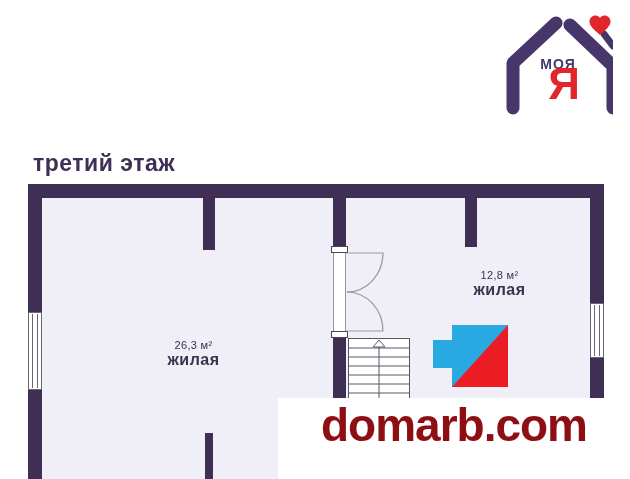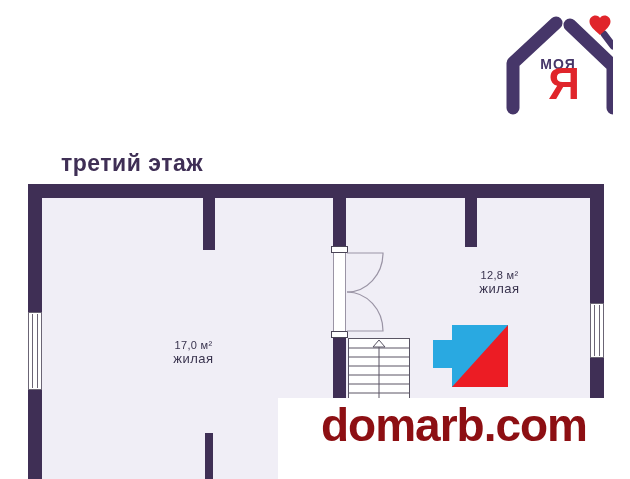--- a/index.html
+++ b/index.html
@@ -17,37 +17,37 @@
   
   .brand-logo{position:absolute;left:500px;top:10px;width:125px;height:105px;}
   .brand-logo svg{position:absolute;left:0;top:0;}
   .brand-moya{position:absolute;left:0;top:46px;width:116px;text-align:center;
     font-size:14px;font-weight:bold;letter-spacing:1px;color:var(--brand-purple);}
   .brand-ya{position:absolute;left:0;top:52px;width:128px;text-align:center;
     font-size:44px;font-weight:bold;color:var(--brand-red);line-height:44px;}
 
   
   .floor-title{position:absolute;left:33px;top:150px;font-size:23px;font-weight:bold;
-    color:var(--wall);letter-spacing:.5px;margin-left:28px;}
+    color:var(--wall);letter-spacing:.5px;}
 
   
   .plan{position:absolute;left:28px;top:184px;width:576px;height:295px;background:var(--floor);}
   .wall{position:absolute;background:var(--wall);}
   .window{position:absolute;background:#fff;border:1px solid #6b6575;}
   .window .glass{position:absolute;left:3px;right:3px;top:1px;bottom:1px;
     border-left:1px solid #6b6575;border-right:1px solid #6b6575;}
   .door-frame{position:absolute;background:#fff;border:1px solid #4a4456;}
   .door-opening{position:absolute;background:#fff;border-left:1px solid #9a94a5;border-right:1px solid #9a94a5;}
   .door-swing{position:absolute;}
   .stairs{position:absolute;background:#fff;border:1px solid var(--line);}
   .agency-mark{position:absolute;}
 
   .room-label{position:absolute;text-align:center;color:#39334e;}
   .room-label .area{font-size:11px;letter-spacing:.3px;}
-  .room-label .use{font-size:13px;font-weight:normal;letter-spacing:.5px;}
+  .room-label .use{font-size:16px;font-weight:bold;letter-spacing:.5px;}
 
   
   .watermark{position:absolute;left:278px;top:398px;width:352px;height:81px;background:#fff;
     display:flex;align-items:flex-start;justify-content:center;z-index:5;}
   .watermark span{font-size:46px;font-weight:bold;letter-spacing:-1px;color:var(--wm-red);}
 </style>
 </head>
 <body>
 
 <div class="canvas">
@@ -106,21 +106,21 @@
         <polygon points="30,1 24,8 36,8" fill="#fff" stroke="#5a5564" stroke-width="1"></polygon>
       </svg>
     </div>
 
     <svg class="agency-mark" style="left:405px;top:141px;" width="75" height="62" viewBox="0 0 75 62">
       <polygon points="19,0 75,0 75,62 19,62 19,43 0,43 0,15 19,15" fill="#29a9e1"></polygon>
       <polygon points="75,0 75,62 19,62" fill="#ec1c24"></polygon>
     </svg>
 
     <div class="room-label" style="left:103px;top:155px;width:125px;">
-      <div class="area">17,0 м²</div>
+      <div class="area">26,3 м²</div>
       <div class="use">жилая</div>
     </div>
     <div class="room-label" style="left:409px;top:85px;width:125px;">
       <div class="area">12,8 м²</div>
       <div class="use">жилая</div>
     </div>
   </div>
 
   <div class="watermark">
     <span>domarb.com</span>

